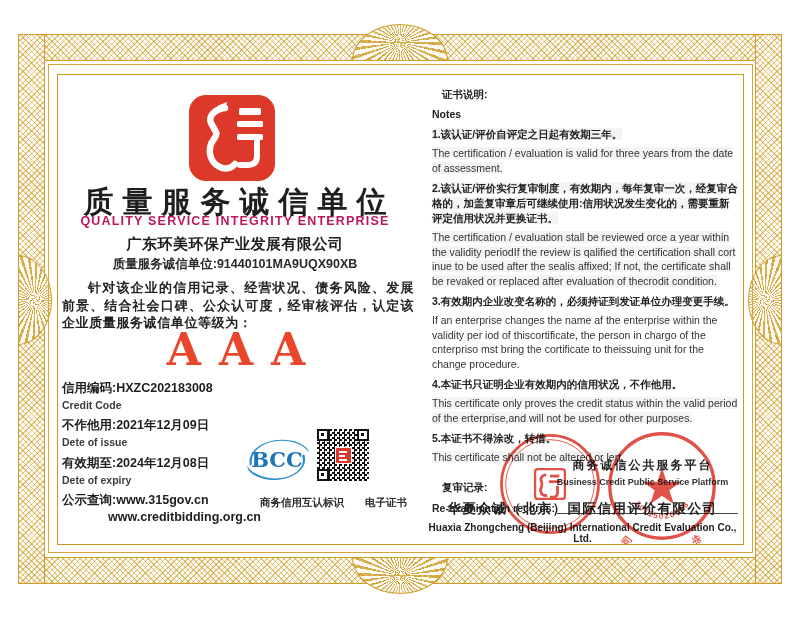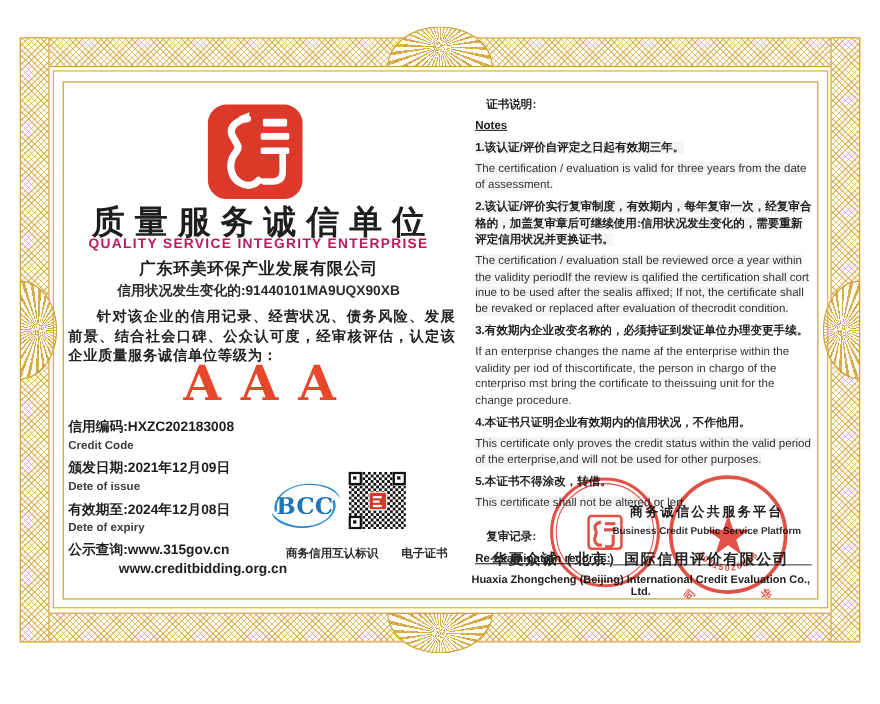--- a/index.html
+++ b/index.html
@@ -53,21 +53,21 @@
   .qr .finder{position:absolute;width:12px;height:12px;border:2.5px solid #111;background:#fff;box-sizing:border-box;}
   .qr .finder i{position:absolute;left:2px;top:2px;width:3px;height:3px;background:#111;display:block;}
   .qr .f-tl{left:0;top:0;} .qr .f-tr{right:0;top:0;} .qr .f-bl{left:0;bottom:0;}
   .qr .qseal{position:absolute;left:18px;top:18px;width:15px;height:15px;background:#d9392a;border-radius:2px;border:1px solid #fff;}
   .qr .qseal b{position:absolute;left:3px;background:#fff;height:2px;display:block;}
   .badge-label{position:absolute;top:496px;font-size:10.5px;font-weight:bold;color:#2a2a2a;text-align:center;margin-left:24px;}
   .bl-bcc{left:228px;width:100px;} .bl-qr{left:332px;width:60px;}
   
   .notes{position:absolute;left:432px;top:88px;width:306px;}
   .n-h-cn{font-size:10.5px;font-weight:bold;color:#222;margin:0 0 6px 10px;}
-  .n-h-en{font-size:10.5px;font-weight:bold;color:#222;margin:0 0 7px 0;text-decoration:underline;}
+  .n-h-en{font-size:10.5px;font-weight:bold;color:#222;margin:0 0 7px 0;}
   .n-cn{font-size:10.5px;font-weight:bold;color:#222;line-height:15px;margin:0 0 4px 0;}
   .n-en{font-size:10.5px;color:#333;line-height:14.5px;margin:0 0 6px 0;}
   .wash{background:rgba(90,95,90,.07);}
   .reexam{margin-top:16px;}
   .re-line{display:flex;align-items:flex-end;}
   .re-line .fill{flex:1;border-bottom:1px solid #444;margin-left:2px;height:12px;}
   
   .issuer{position:absolute;left:425px;top:457px;width:315px;text-align:center;}
   .iss-cn1{font-size:12px;font-weight:bold;letter-spacing:2px;color:#222;padding-left:120px;}
   .iss-en1{font-size:9px;font-weight:600;color:#333;margin-top:3px;padding-left:120px;}
@@ -103,31 +103,31 @@
       <path d="M70 48 v16 q0 9 -9 9 h-8" fill="none" stroke="#fff" stroke-width="6" stroke-linecap="round"></path>
 
       <path d="M38 16 c-10 1 -17 8 -14 15 l5 9 c2 4 -3 7 -5 12 c-3 9 0 18 7 22 c6 4 13 3 17 -2" fill="none" stroke="#fff" stroke-width="6.5" stroke-linecap="round"></path>
       <path d="M30 14 l10 -4 l-2 8 z" fill="#fff"></path>
     </svg>
   </div>
 
   <div class="title">质量服务诚信单位</div>
   <div class="subtitle">QUALITY SERVICE INTEGRITY ENTERPRISE</div>
   <div class="company">广东环美环保产业发展有限公司</div>
-  <div class="uscc">信用状况发生变化的:91440101MA9UQX90XB</div>
+  <div class="uscc">质量服务诚信单位:91440101MA9UQX90XB</div>
 
   <div class="para">针对该企业的信用记录、经营状况、债务风险、发展前景、结合社会口碑、公众认可度，经审核评估，认定该企业质量服务诚信单位等级为：</div>
   <div class="grade">AAA</div>
 
   <div class="field f-credit">
     <div class="lab">信用编码:HXZC202183008</div>
     <div class="sub">Credit Code</div>
   </div>
   <div class="field f-issue">
-    <div class="lab">颁发日期:2021年12月09日</div>
+    <div class="lab">不作他用:2021年12月09日</div>
     <div class="sub">Dete of issue</div>
   </div>
   <div class="field f-expiry">
     <div class="lab">有效期至:2024年12月08日</div>
     <div class="sub">Dete of expiry</div>
   </div>
   <div class="query1">公示查询:www.315gov.cn</div>
   <div class="query2">www.creditbidding.org.cn</div>
 
   <div class="bcc">

